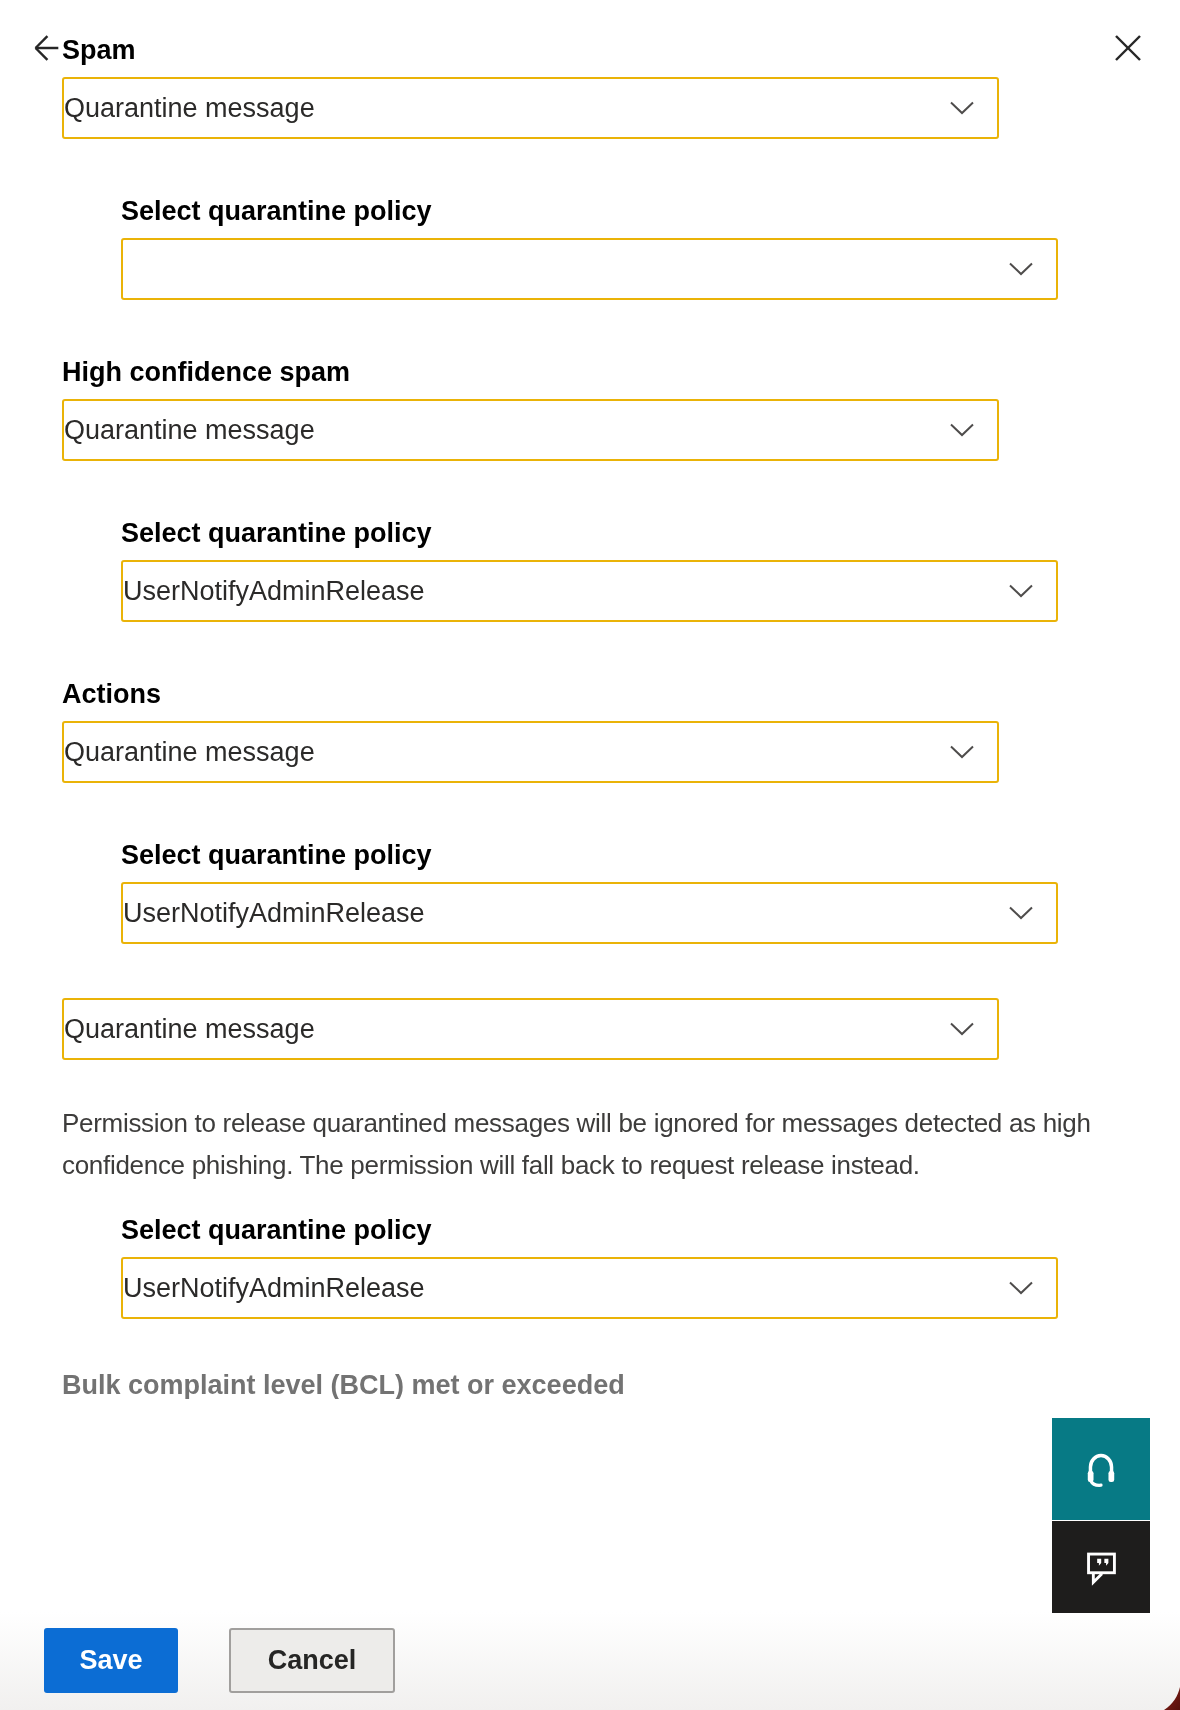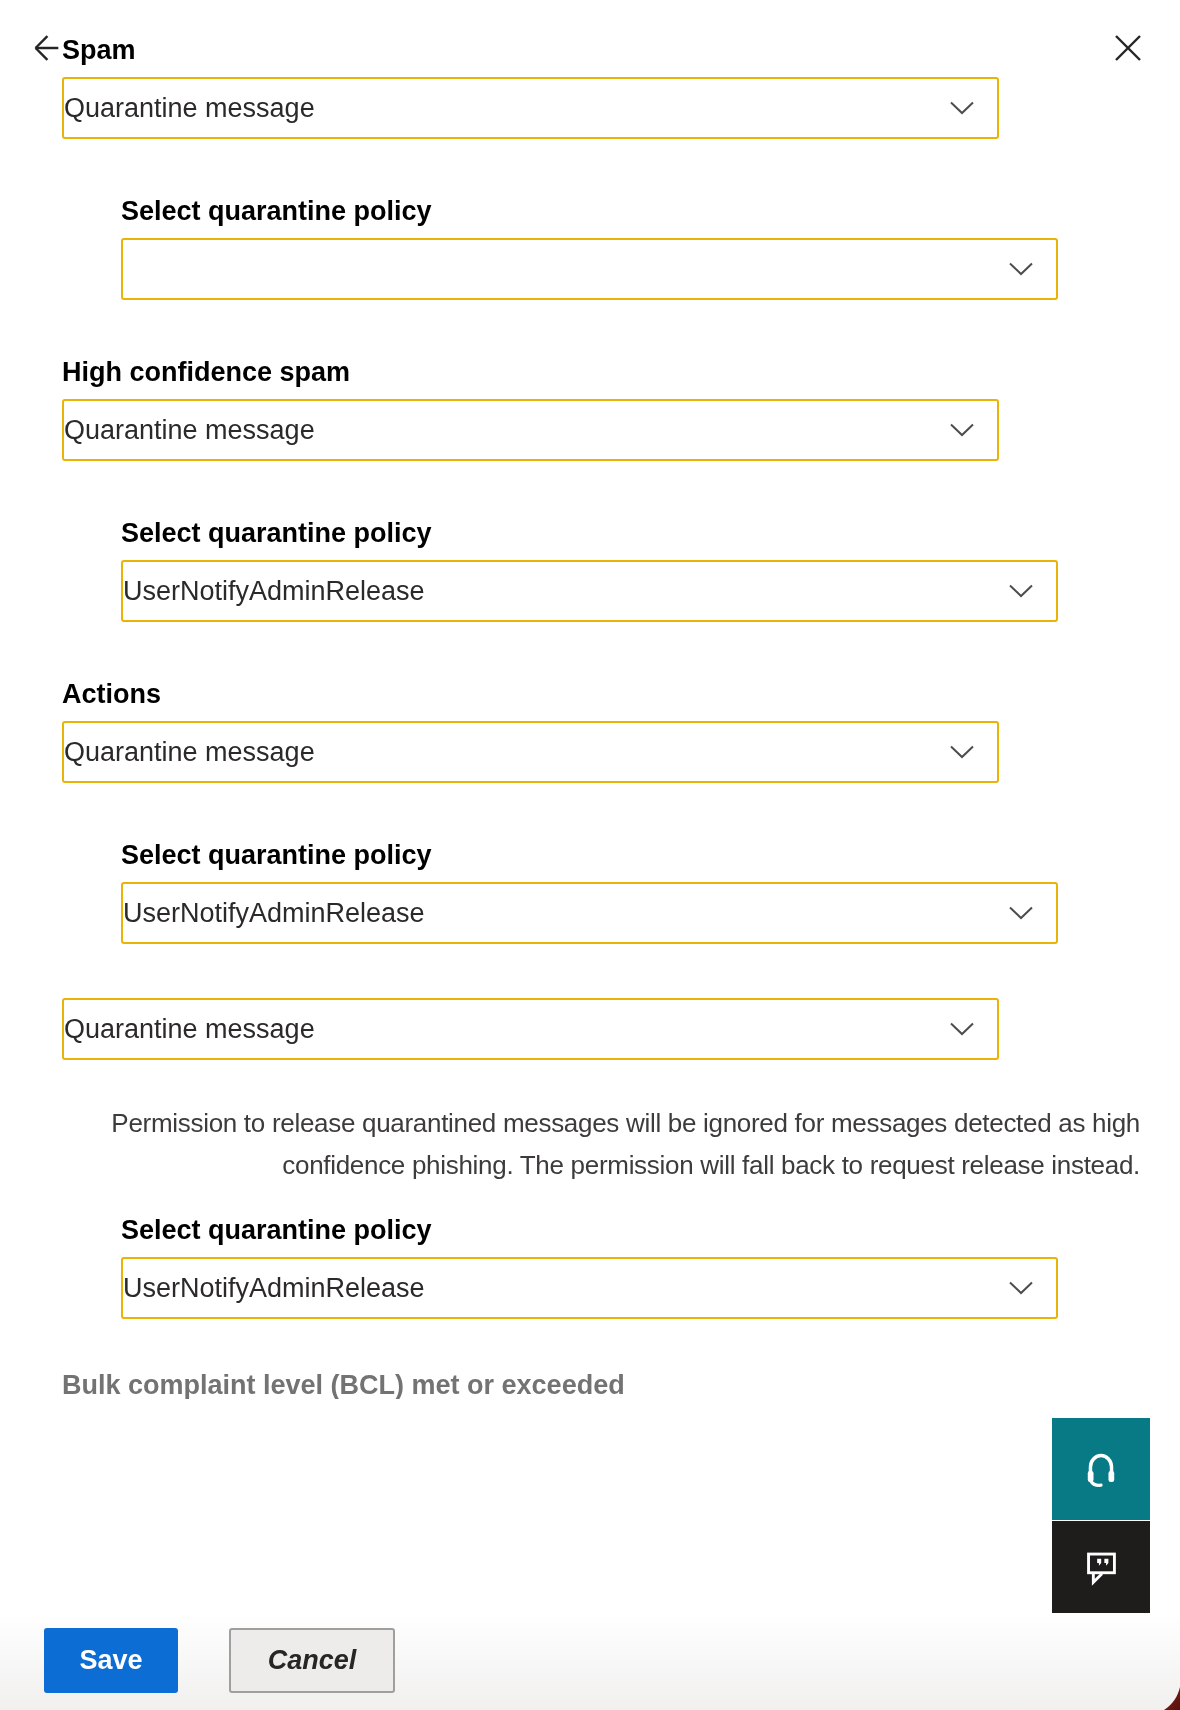--- a/index.html
+++ b/index.html
@@ -80,21 +80,20 @@
     display: flex;
   }
   .note {
     margin-top: 42px;
     width: 1078px;
     font-size: 26px;
     line-height: 42px;
     letter-spacing: -0.3px;
     color: #3d3c3b;
     font-weight: 400;
-    text-align: right;
   }
   .clipped-label {
     margin-top: 46px;
     height: 34px;
     overflow: hidden;
     font-size: 27px;
     line-height: 40px;
     font-weight: 600;
     color: #737373;
   }
@@ -124,21 +123,20 @@
     left: 44px; top: 1628px; width: 134px;
     background: #0c6dd4;
     border: none;
     color: #ffffff;
   }
   .btn-cancel {
     left: 229px; top: 1628px; width: 166px;
     background: #edecea;
     border: 2px solid #a19f9d;
     color: #262625;
-    font-style: italic;
   }
 
   
   .side-widget {
     position: absolute;
     left: 1052px;
     width: 98px;
     display: flex;
     align-items: center;
     justify-content: center;

